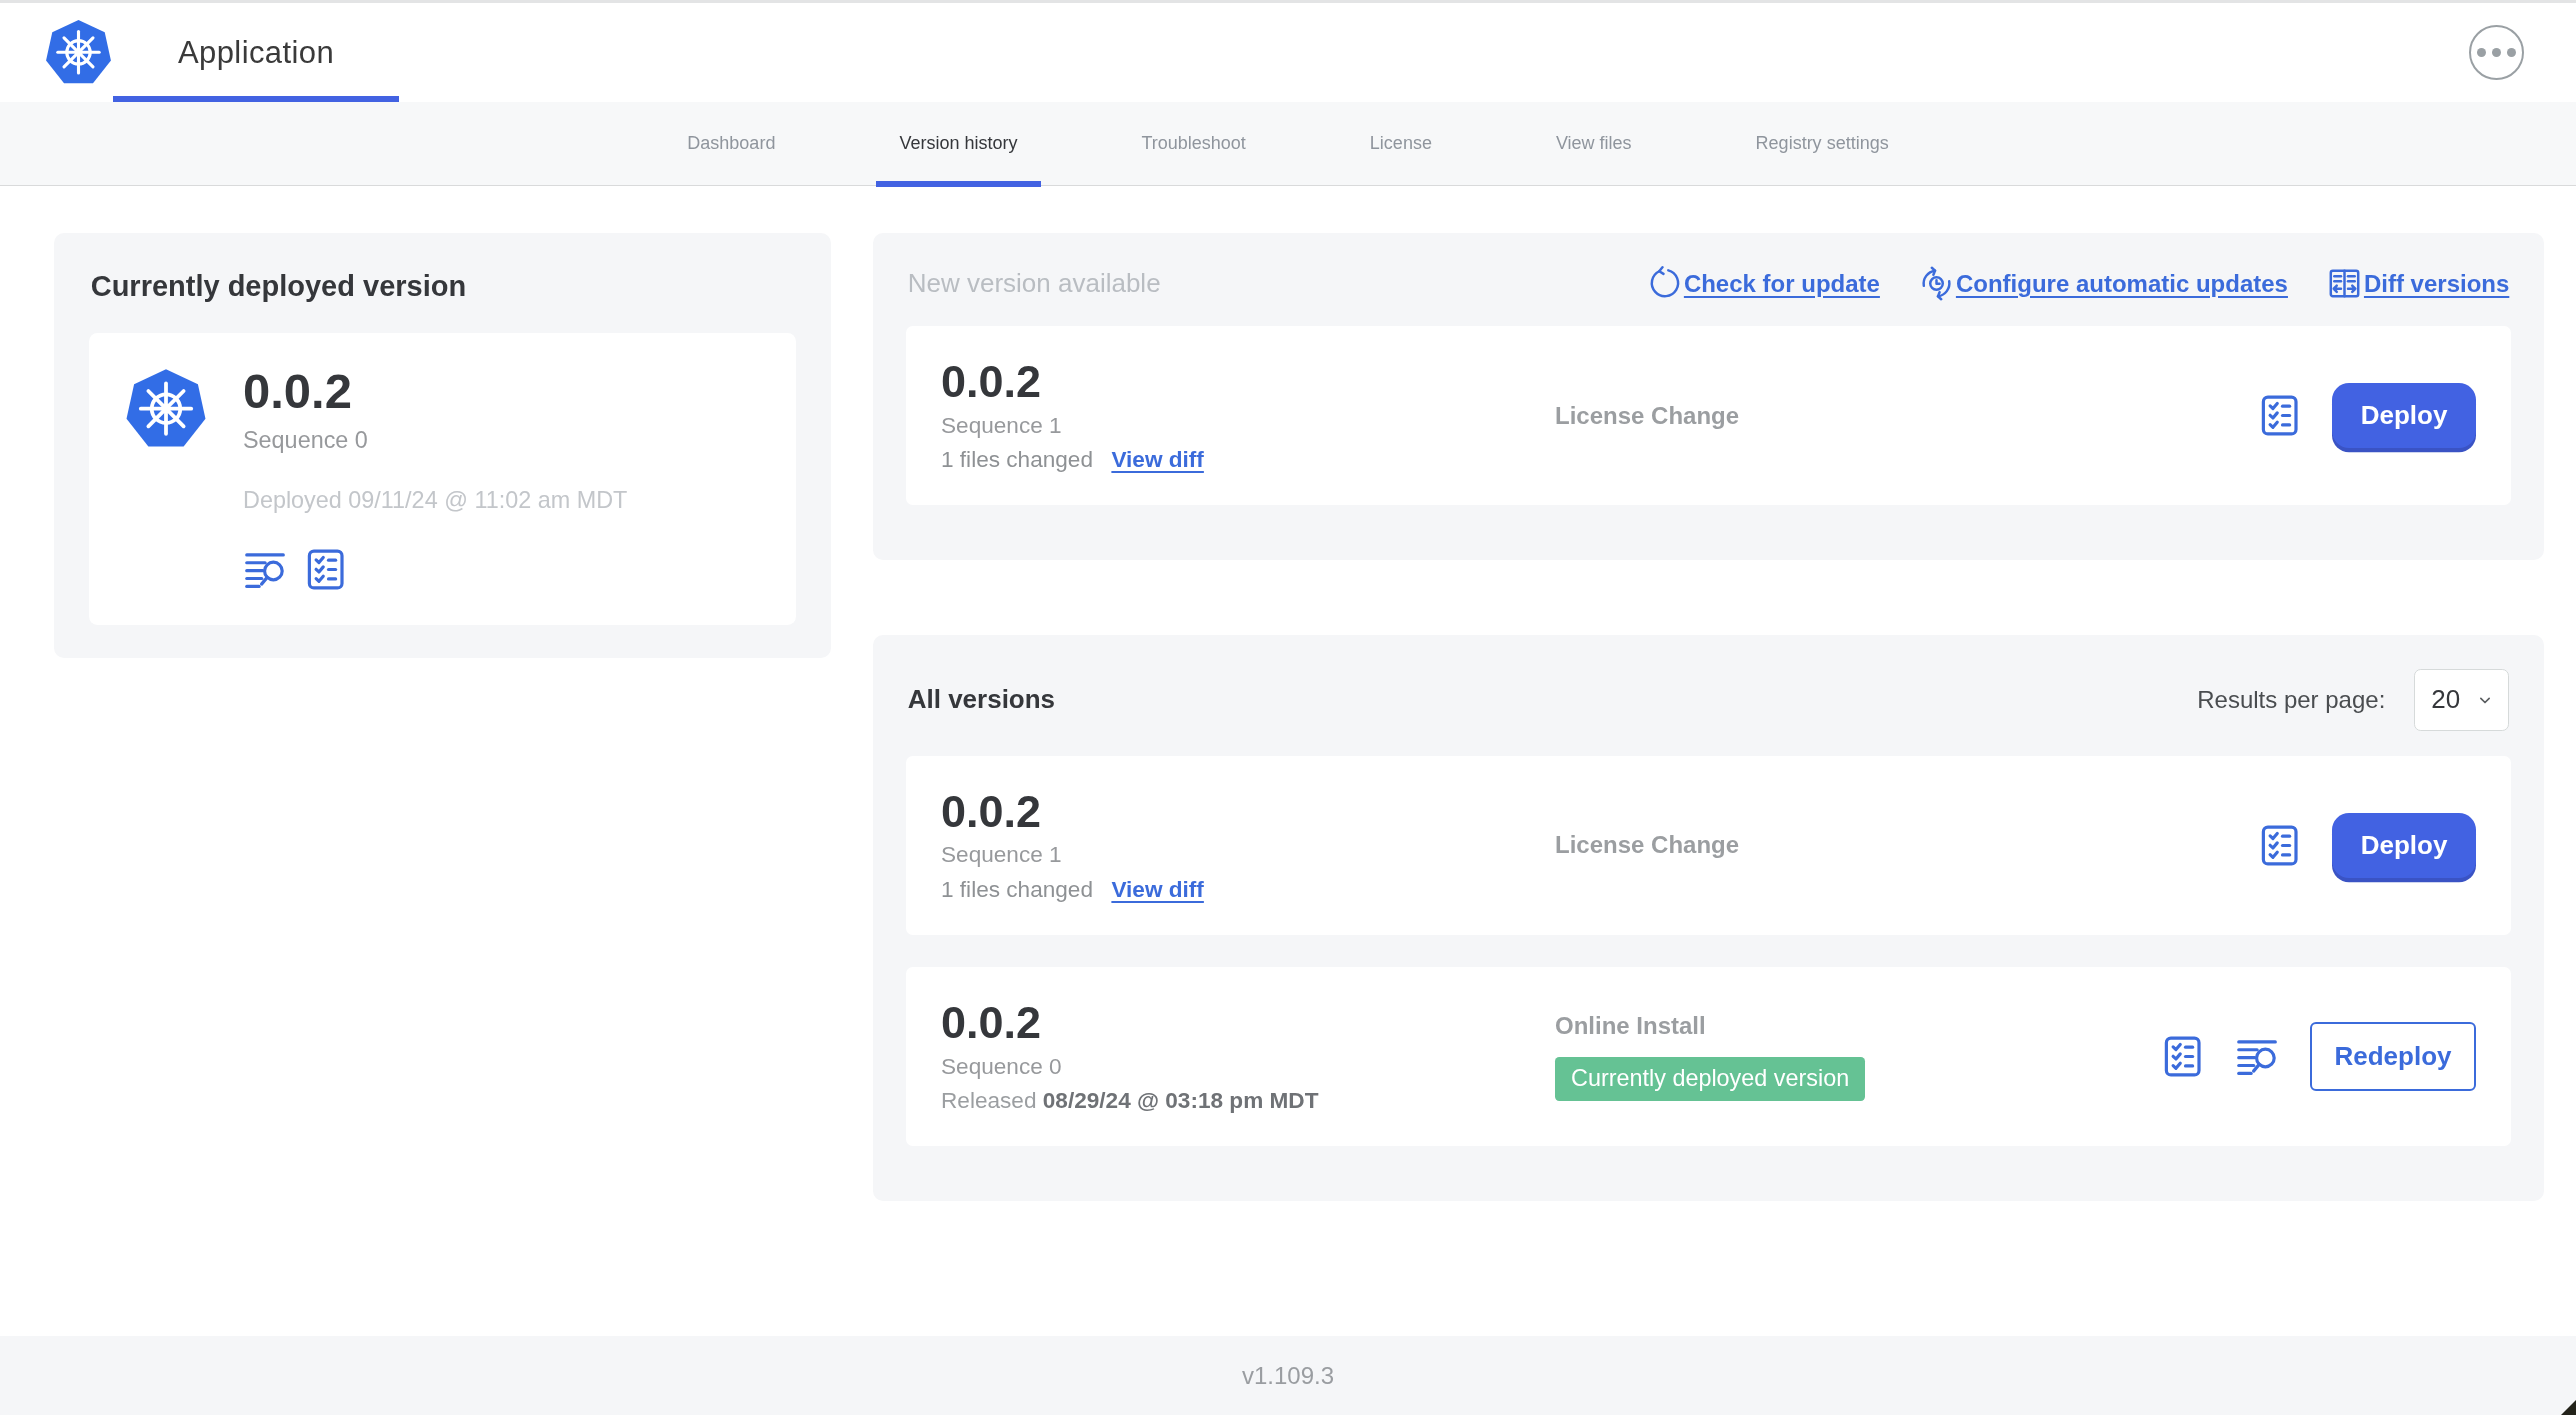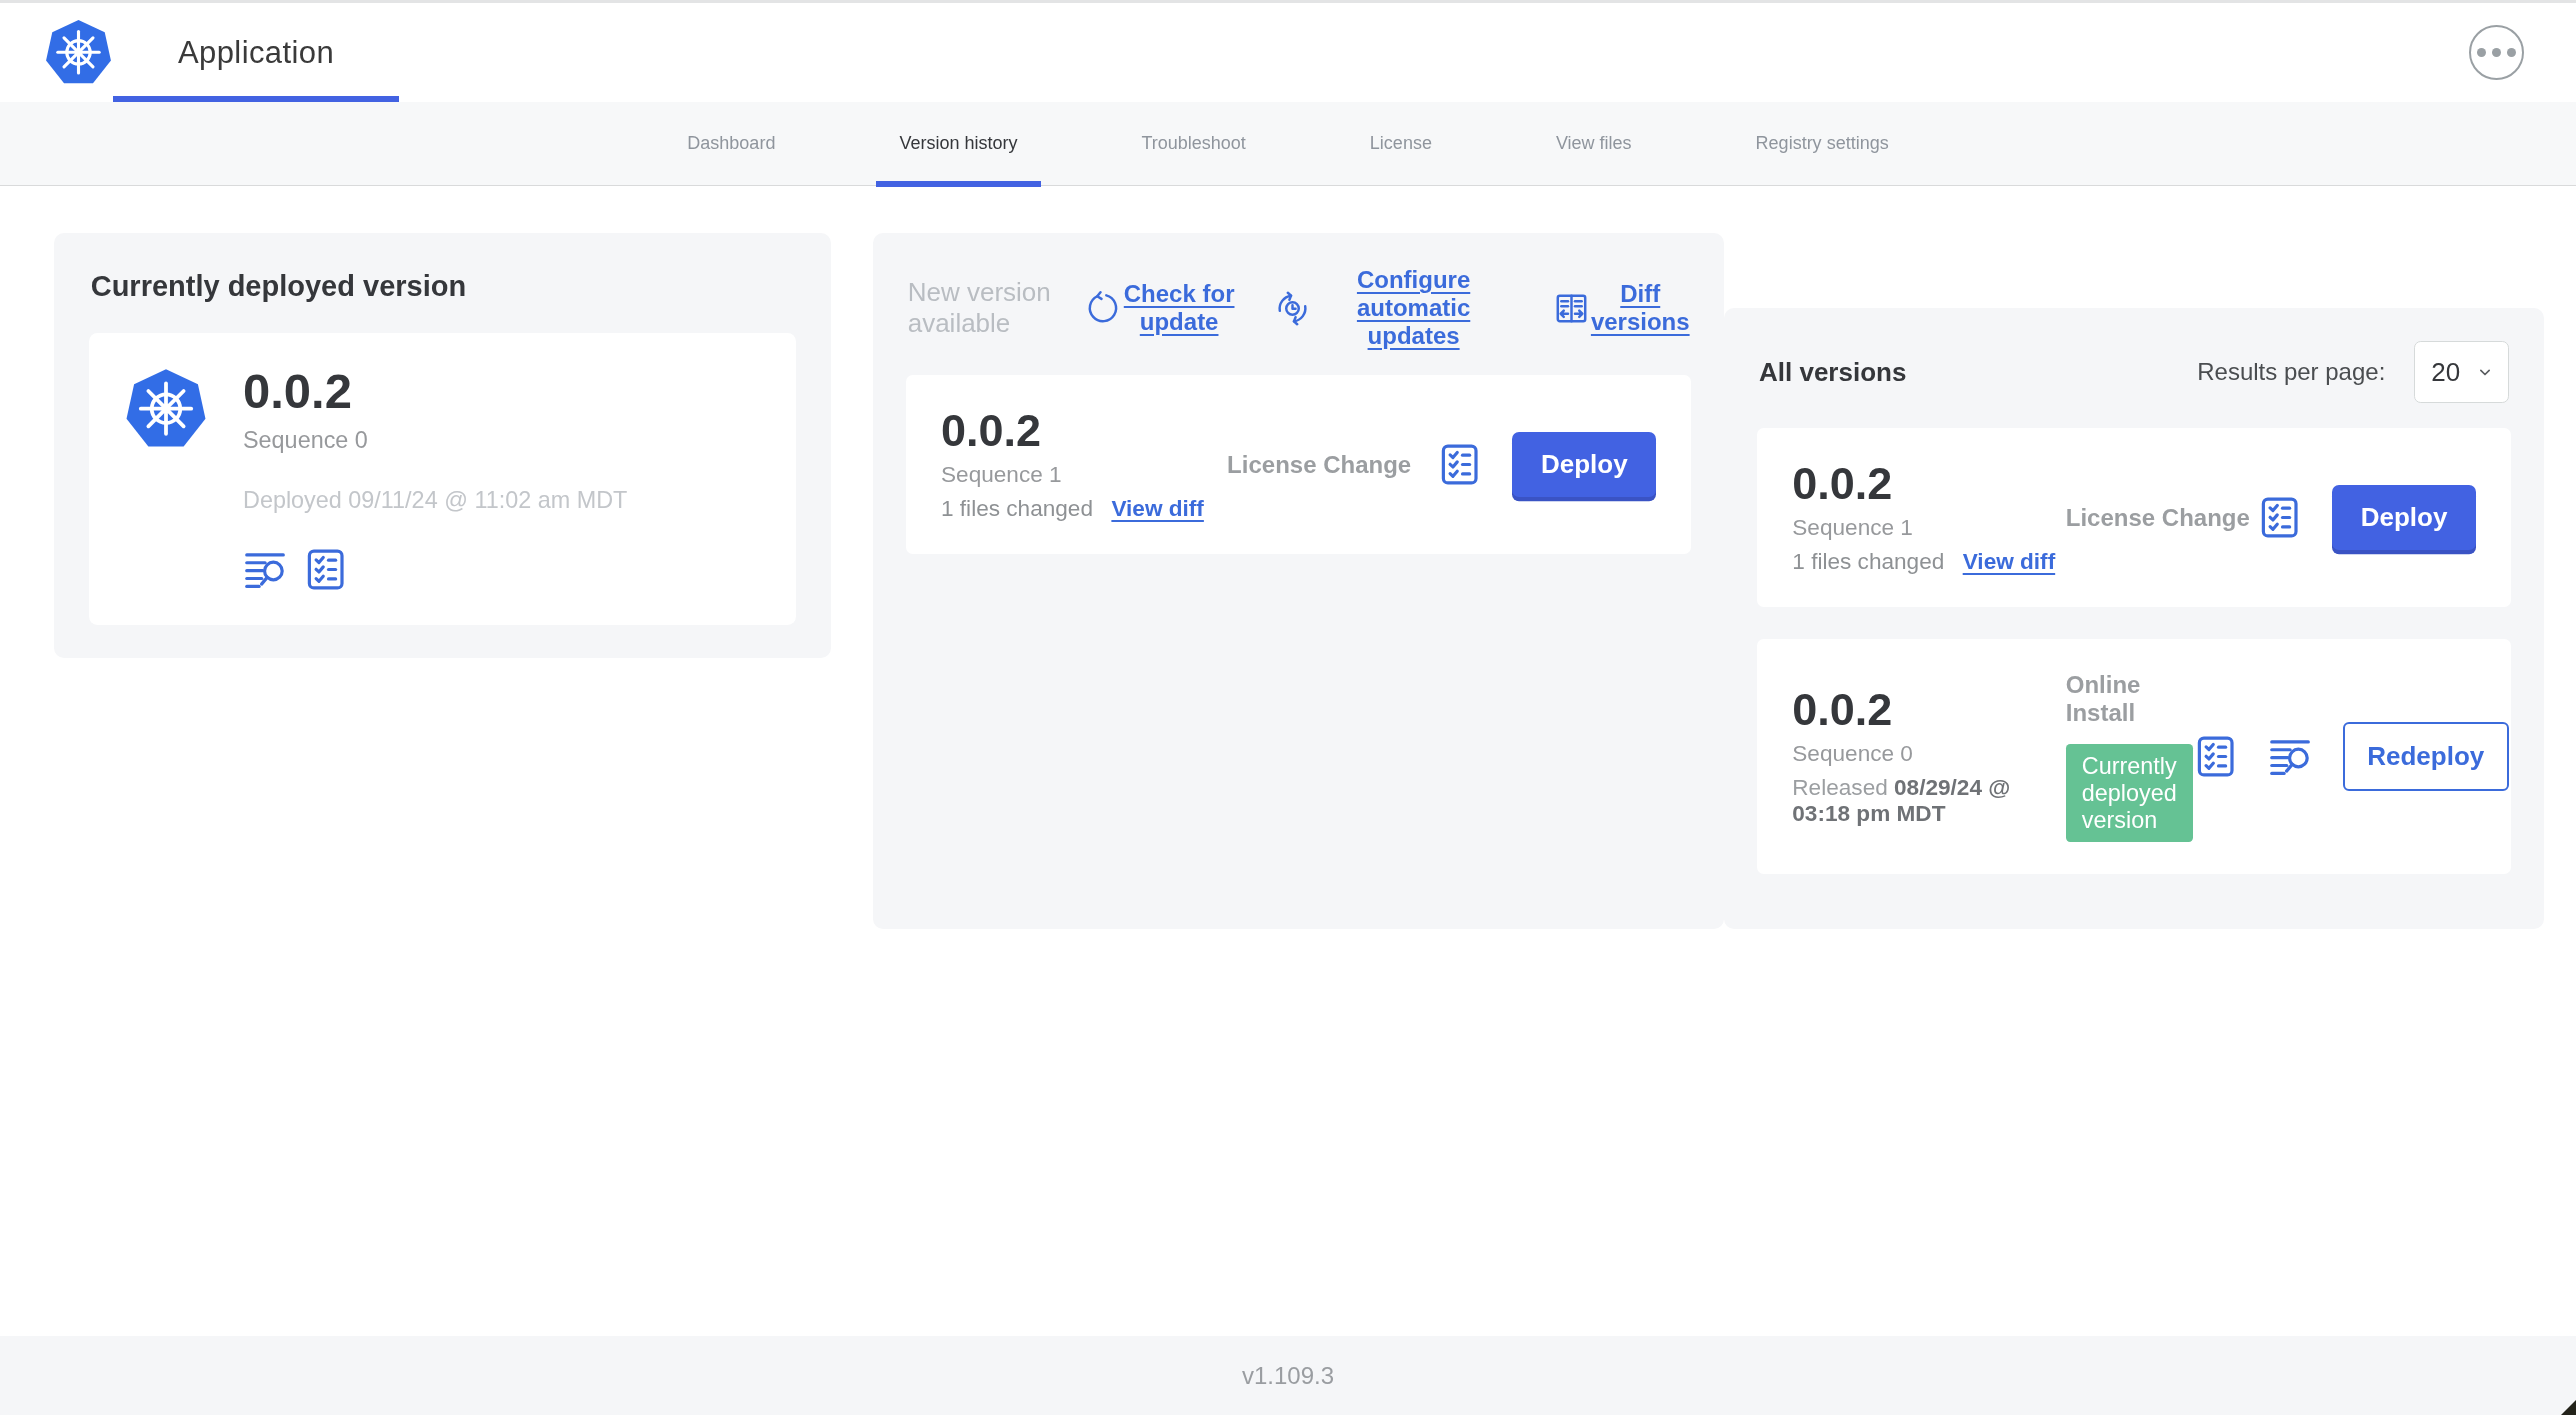--- a/index.html
+++ b/index.html
@@ -31,21 +31,21 @@
   .current-card { background:#fff; border-radius:8.4px; padding:33px 35px; display:flex; gap:35px; }
   .k8s-logo-lg { width:84px; height:87px; flex:none; }
   .cv-version { font-size:49px; font-weight:700; color:#35373b; line-height:1.05; }
   .cv-seq { font-size:23.4px; color:#97999c; margin-top:10px; }
   .cv-deployed { font-size:23.4px; color:#c3c6ca; margin-top:33px; }
   .icon-row { margin-top:33px; display:flex; gap:15px; align-items:center; }
   .icon-btn { width:45px; height:45px; background:none; border:none; padding:0; cursor:pointer; display:flex; }
   .icon-btn svg { width:100%; height:100%; }
 
   
-  .right-col { flex:1; display:flex; flex-direction:row; }
+  .right-col { flex:1; display:flex; flex-direction:column; }
   .right-panel { padding:30px 33px 55px; }
   .panel-head { display:flex; justify-content:space-between; align-items:center; margin:3.3px 1.7px 25px; }
   .panel-title-muted { font-size:26px; font-weight:400; color:#b9bdc2; }
   .panel-title-dark  { font-size:26px; font-weight:600; color:#35373b; }
   .actions { display:flex; gap:39px; align-items:center; }
   .action-link { display:flex; gap:2px; align-items:center; color:#3b6bdb; font-size:24px; font-weight:700; cursor:pointer; background:none; border:none; }
   .action-link svg { width:35px; height:35px; flex:none; }
   .action-link .lbl { text-decoration:underline; text-underline-offset:4.2px; }
 
   .row-card { background:#fff; border-radius:6.7px; padding:32px 35px; display:flex; align-items:center; min-height:137px; }
@@ -53,21 +53,21 @@
   .vinfo { width:40%; flex:none; }
   .row-version { font-size:45px; font-weight:700; color:#35373b; line-height:1.05; }
   .row-seq { font-size:22.6px; color:#97999c; margin-top:7.5px; }
   .files-row { margin-top:8.4px; display:flex; align-items:baseline; gap:18.4px; font-size:22.6px; color:#8e9194; }
   .view-diff { color:#3b6bdb; font-weight:700; text-decoration:underline; text-underline-offset:4.2px; cursor:pointer; background:none; border:none; font-size:22.6px; }
   .released-row { margin-top:8.4px; font-size:22.6px; color:#9b9ea1; }
   .released-row b { color:#6f7276; font-weight:700; }
   .vmid { flex:1; font-size:24px; font-weight:600; color:#9b9ea1; }
   .deployed-badge { display:inline-block; background:#65c294; color:#fff; font-size:23.4px; font-weight:400; padding:8.4px 16px; border-radius:4.2px; margin-top:17px; }
   .vactions { display:flex; align-items:center; gap:30px; flex:none; }
-  .deploy-btn { background:#4262e2; color:#fff; font-size:26px; font-weight:700; border:none; border-radius:7px; width:144px; height:65px; box-shadow:0 4.2px 0 #3a53c4; cursor:pointer; font-family:inherit; }
+  .deploy-btn { background:#4262e2; color:#fff; font-size:26px; font-weight:700; border:none; border-radius:17px; width:144px; height:65px; box-shadow:0 4.2px 0 #3a53c4; cursor:pointer; font-family:inherit; }
   .redeploy-btn { background:#fff; color:#3b6bdb; border:2.5px solid #3b6bdb; border-radius:6px; width:166px; height:69px; font-size:26px; font-weight:700; cursor:pointer; font-family:inherit; }
 
   .all-versions-panel { margin-top:75px; }
   .perpage { display:flex; align-items:center; gap:29px; font-size:24px; color:#4a4d50; }
   .select-box { width:95px; height:62px; background:#fff; border:1.7px solid #d6dada; border-radius:6.7px; display:flex; align-items:center; justify-content:space-between; padding:0 13.4px 0 16px; font-size:26px; color:#35373b; cursor:pointer; }
   .select-box svg { width:20px; height:20px; }
 
   footer { margin-top:auto; height:79px; background:#f5f6f8; display:flex; align-items:center; justify-content:center; font-size:24px; color:#9a9da1; flex:none; }
   .corner-artifact { position:absolute; right:0; bottom:0; width:0; height:0; border-right:15px solid #23231a; border-top:15px solid transparent; }
 

